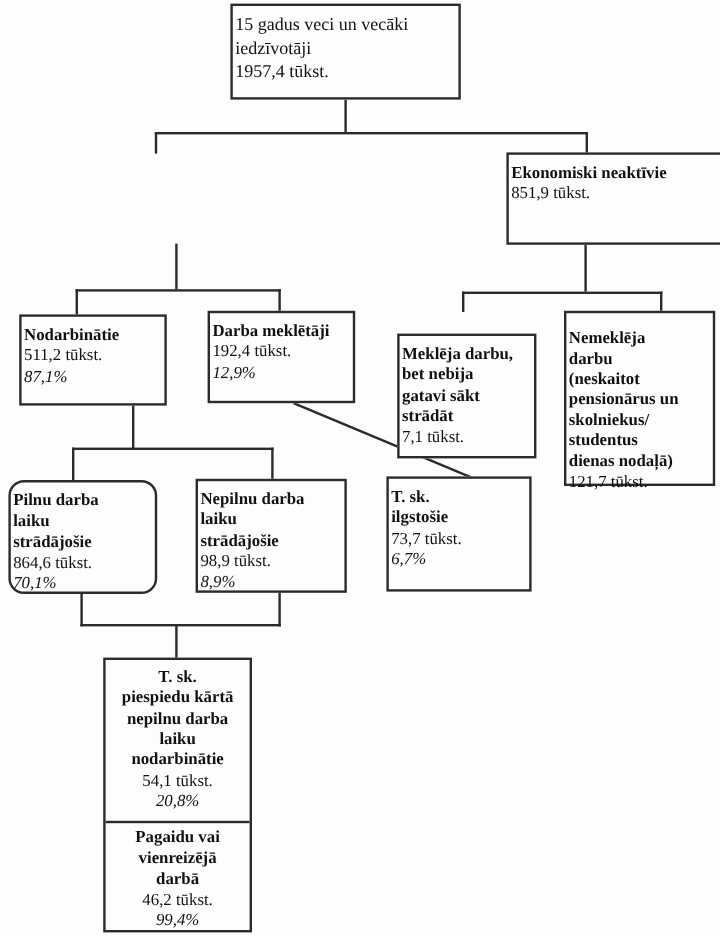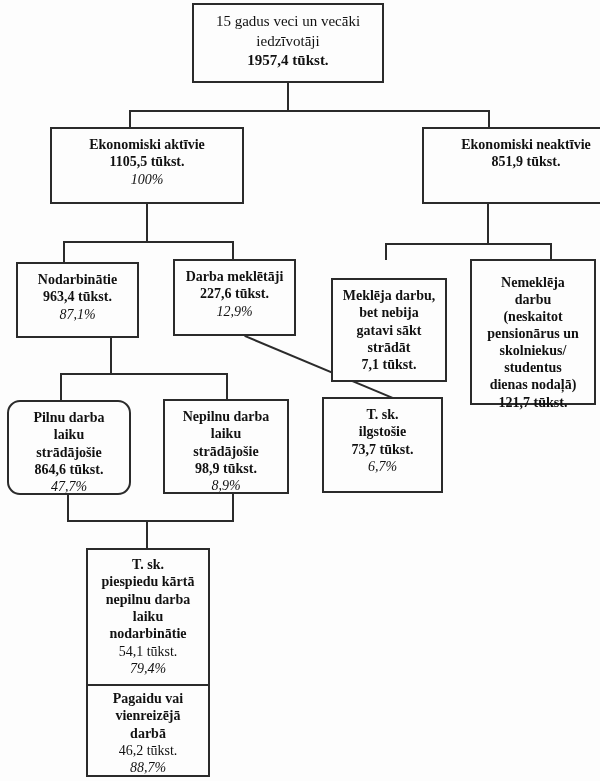--- a/index.html
+++ b/index.html
@@ -2,25 +2,25 @@
 <html><head>
 <meta charset="utf-8">
 <style>
   html,body{margin:0;padding:0;background:#ffffff;}
   #canvas{
     position:relative;width:600px;height:781px;background:#fdfdfd;overflow:hidden;
     font-family:"Liberation Serif","DejaVu Serif",serif;color:#111;
   }
   .node{
     position:absolute;box-sizing:border-box;border:2px solid #2b2b2b;background:#fdfdfd;
-    text-align:center;font-size:14px;line-height:1.24;padding:7px 2px 0 2px;
+    font-size:14px;line-height:1.24;padding:7px 2px 0 2px;
   }
   .node .t{font-weight:bold;white-space:pre-line;}
   .node.plain .t{font-weight:normal;}
-  .node .v{font-weight:bold;}
+  .node .v{font-weight:normal;}
   .node .p{font-style:italic;}
   .node.big{font-size:15px;line-height:1.3;}
   .node.tight{padding-top:13px;line-height:1.22;}
   .cellbox{position:absolute;box-sizing:border-box;border:2px solid #2b2b2b;background:#fdfdfd;}
   .cell{
     box-sizing:border-box;text-align:center;font-size:14px;line-height:1.24;padding:6px 2px 0 2px;
   }
   .cell .t{font-weight:bold;white-space:pre-line;}
   .cell .p{font-style:italic;}
   .cell.lower{border-top:2px solid #2b2b2b;padding-top:4px;}
@@ -60,40 +60,35 @@
   <div class="ln v" style="left:232px;top:493px;height:29px;"></div>
   <div class="ln h" style="left:67px;top:520px;width:167px;"></div>
   <div class="ln v" style="left:146px;top:520px;height:29px;"></div>
 
   <div class="node plain big" style="left:192px;top:3px;width:192px;height:80px;">
     <div class="t">15 gadus veci un vecāki
 iedzīvotāji</div>
     <div class="v">1957,4 tūkst.</div>
   </div>
 
-  <div class="node" style="left:50px;top:127px;width:194px;height:77px;">
-    <div class="t">Ekonomiski aktīvie</div>
-    <div class="v">1105,5 tūkst.</div>
-    <div class="p">100%</div>
-  </div>
 
   <div class="node" style="left:378px;top:127px;width:208px;height:77px;margin-left:44px;">
     <div class="t">Ekonomiski neaktīvie</div>
     <div class="v">851,9 tūkst.</div>
   </div>
 
   <div class="node" style="left:16px;top:262px;width:123px;height:76px;">
     <div class="t">Nodarbinātie</div>
-    <div class="v">963,4 tūkst.</div>
+    <div class="v">511,2 tūkst.</div>
     <div class="p">87,1%</div>
   </div>
 
   <div class="node" style="left:173px;top:259px;width:123px;height:77px;">
     <div class="t">Darba meklētāji</div>
-    <div class="v">227,6 tūkst.</div>
+    <div class="v">192,4 tūkst.</div>
     <div class="p">12,9%</div>
   </div>
 
   <div class="node" style="left:331px;top:259px;width:116px;height:104px;margin-top:19px;">
     <div class="t">Meklēja darbu,
 bet nebija
 gatavi sākt
 strādāt</div>
     <div class="v">7,1 tūkst.</div>
   </div>
@@ -107,21 +102,21 @@
 studentus
 dienas nodaļā)</div>
     <div class="v">121,7 tūkst.</div>
   </div>
 
   <div class="node" style="left:7px;top:400px;width:124px;height:95px;border-radius:13px;">
     <div class="t">Pilnu darba
 laiku
 strādājošie</div>
     <div class="v">864,6 tūkst.</div>
-    <div class="p">47,7%</div>
+    <div class="p">70,1%</div>
   </div>
 
   <div class="node" style="left:163px;top:399px;width:126px;height:95px;">
     <div class="t">Nepilnu darba
 laiku
 strādājošie</div>
     <div class="v">98,9 tūkst.</div>
     <div class="p">8,9%</div>
   </div>
 
@@ -133,24 +128,24 @@
   </div>
 
   <div class="cellbox" style="left:86px;top:548px;width:124px;height:229px;">
     <div class="cell upper" style="height:134px;">
       <div class="t">T. sk.
 piespiedu kārtā
 nepilnu darba
 laiku
 nodarbinātie</div>
       <div class="v">54,1 tūkst.</div>
-      <div class="p">79,4%</div>
+      <div class="p">20,8%</div>
     </div>
     <div class="cell lower" style="height:71px;">
       <div class="t">Pagaidu vai
 vienreizējā
 darbā</div>
       <div class="v">46,2 tūkst.</div>
-      <div class="p">88,7%</div>
+      <div class="p">99,4%</div>
     </div>
   </div>
 
 </div>
 
 </body></html>

